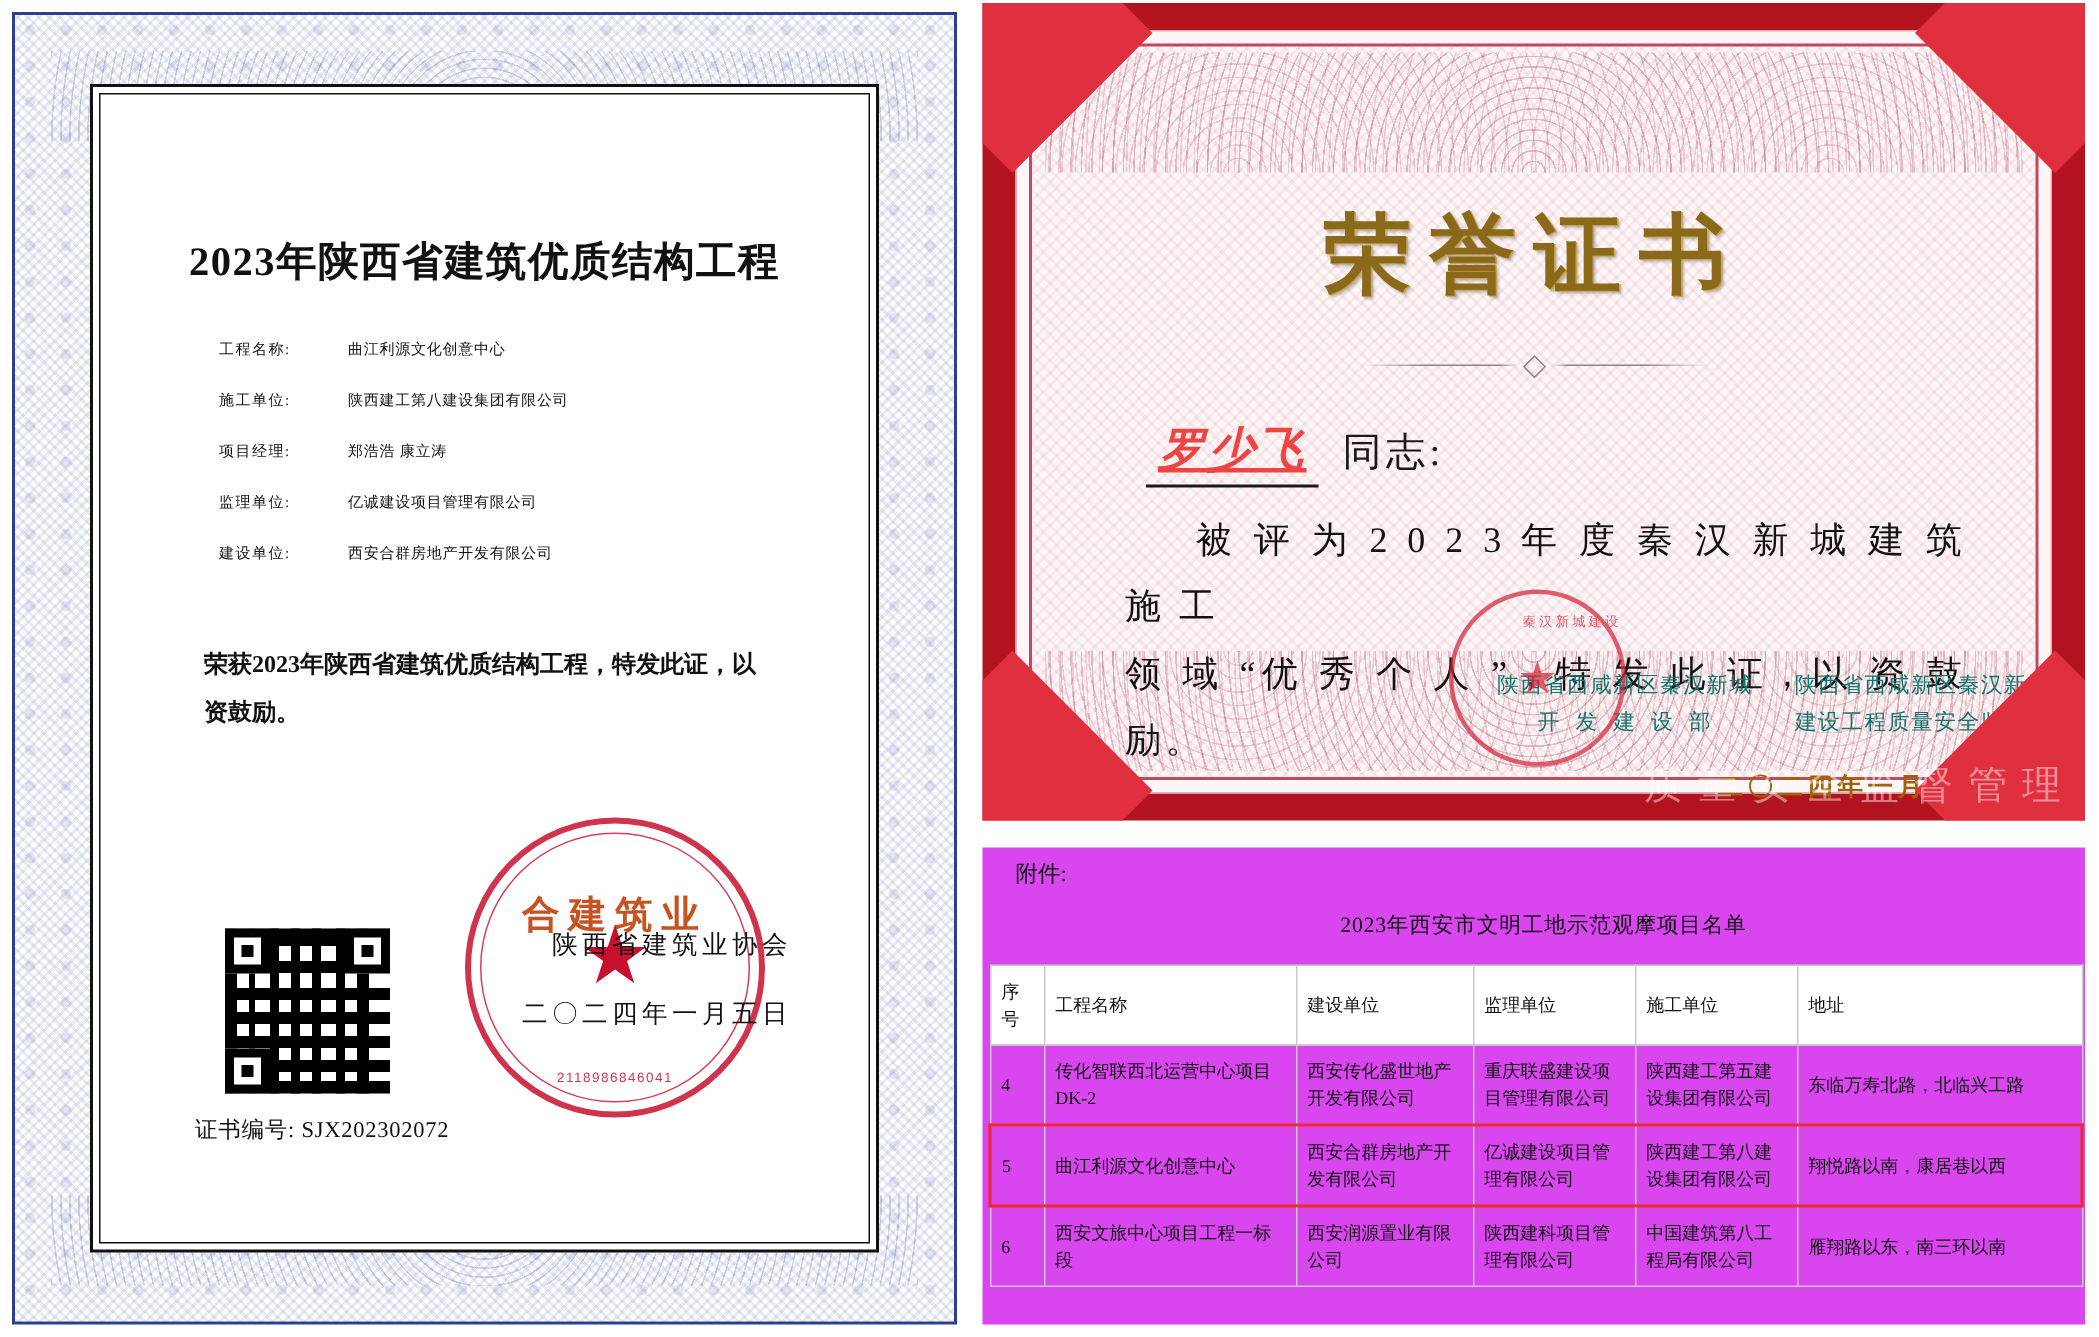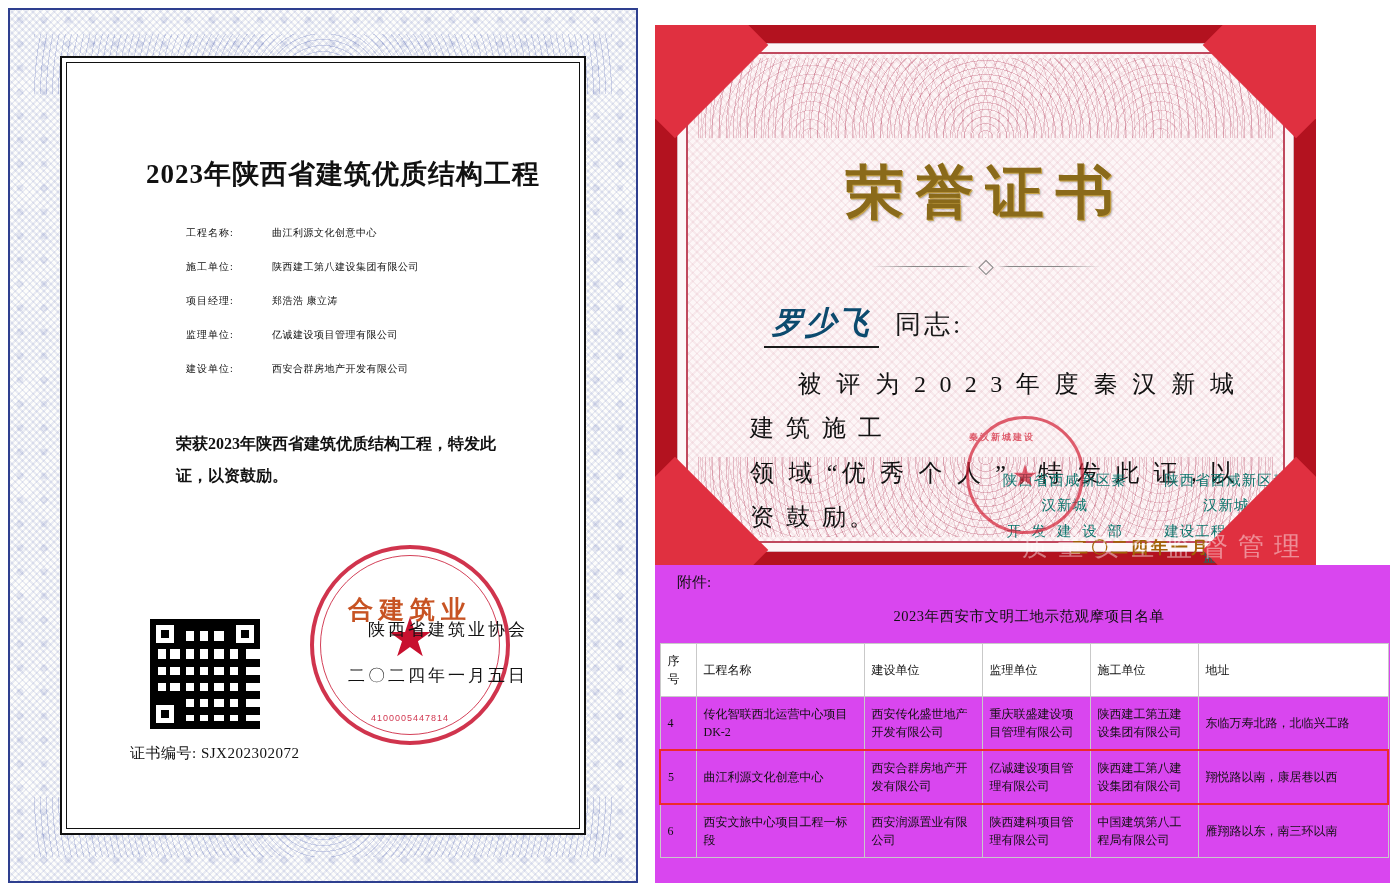--- a/index.html
+++ b/index.html
@@ -52,21 +52,20 @@
     content: "";
     position: absolute;
     inset: 4px;
     border: 1px solid #111;
     pointer-events: none;
   }
   .cert-content {
     position: absolute;
     inset: 0;
     padding: 60px 40px 20px 40px;
-    margin-left: 40px;
   }
   .cert-title {
     text-align: center;
     font-family: "Liberation Serif", serif;
     font-size: 27px;
     font-weight: bold;
     letter-spacing: 1px;
     color: #111;
     margin: 38px 0 34px 0;
   }
@@ -196,22 +195,22 @@
     font-family: "Liberation Serif", serif;
     font-size: 17px;
     color: #111;
     letter-spacing: 3px;
     z-index: 3;
   }
 
   
   .honor-photo {
     position: absolute;
-    left: 655px; top: 25px;
-    width: 661px; height: 545px;
+    left: 655px; top: 2px;
+    width: 735px; height: 545px;
     background: #b3121f;
     overflow: hidden;
     padding-left: 16px;
   }
   .honor-inner {
     position: absolute;
     left: 22px; top: 18px; right: 22px; bottom: 18px;
     background: #fdf6f7;
     border: 1px solid #d9b3bb;
   }
@@ -286,24 +285,25 @@
     position: absolute;
     left: 86px; top: 258px;
     display: flex;
     align-items: baseline;
   }
   .honor-name {
     font-family: "Liberation Serif", serif;
     font-size: 31px;
     font-weight: bold;
     font-style: italic;
-    color: #0c4a6e;
+    color: #ef4444;
     border-bottom: 2px solid #1a1a1a;
     padding: 0 8px 2px 8px;
     letter-spacing: 2px;
+    text-decoration: underline;
   }
   .honor-name-suffix {
     font-family: "Liberation Serif", serif;
     font-size: 26px;
     color: #1a1a1a;
     margin-left: 16px;
     letter-spacing: 3px;
   }
   .honor-body {
     position: absolute;
@@ -348,25 +348,24 @@
   .honor-seal .hs-star {
     position: absolute;
     left: 50%; top: 50%;
     transform: translate(-50%,-50%);
     color: #d4253a;
     font-size: 30px;
   }
   .honor-seal .hs-txt {
     position: absolute;
     left: 0; right: 0; top: 12px;
-    text-align: left;
+    text-align: right;
     color: #d4253a;
     font-size: 9px;
     letter-spacing: 2px;
-    font-weight: bold;
   }
   .honor-watermark {
     position: absolute;
     right: 6px; bottom: 6px;
     font-family: "Liberation Sans", sans-serif;
     font-size: 26px;
     letter-spacing: 10px;
     color: rgba(255,255,255,0.45);
     white-space: nowrap;
   }
@@ -481,21 +480,21 @@
         </div>
 
         <div class="cert-org">陕西省建筑业协会</div>
         <div class="cert-date">二〇二四年一月五日</div>
 
         <div class="seal-wrap">
           <div class="seal"></div>
           <div class="seal-inner-ring"></div>
           <div class="seal-arc-top">合建筑业</div>
           <div class="seal-star">★</div>
-          <div class="seal-arc-bottom">4100005447814</div>
+          <div class="seal-arc-bottom">2118986846041</div>
         </div>
       </div>
     </div>
   </div>
 
   <div class="honor-photo">
     <div class="honor-inner">
       <div class="honor-guilloche"></div>
       <div class="honor-lace-top"></div>
       <div class="honor-lace-bottom"></div>

